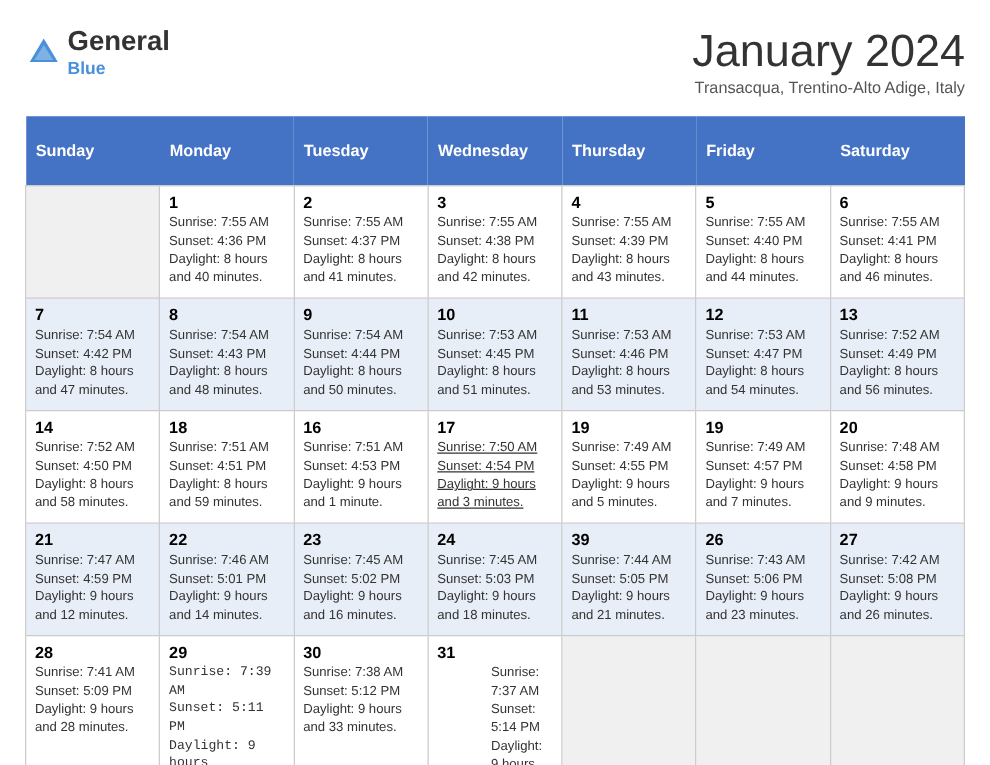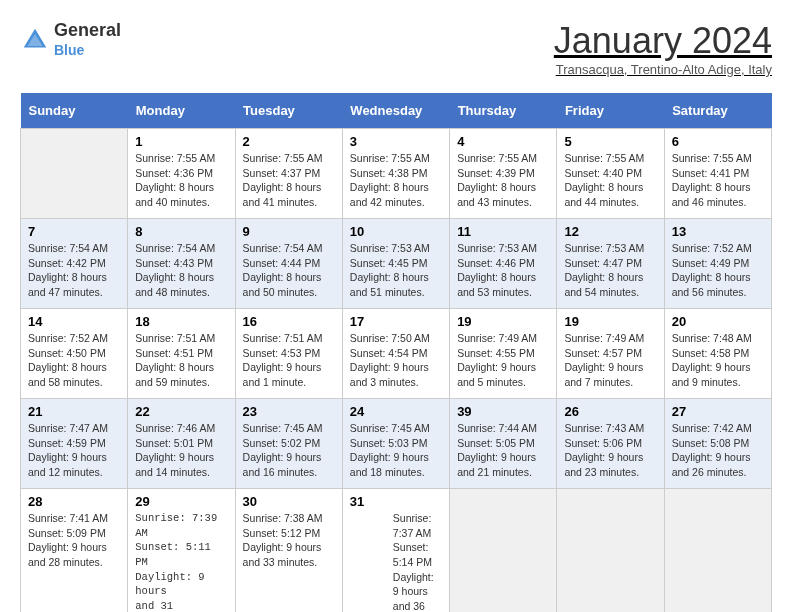--- a/index.html
+++ b/index.html
@@ -15,55 +15,54 @@
       justify-content: space-between;
       align-items: flex-start;
       margin-bottom: 16px;
     }
     .logo {
       display: flex;
       align-items: center;
       gap: 4px;
     }
     .logo-text-general {
-      font-size: 18px;
+      font-size: 22px;
       font-weight: bold;
       color: #333;
     }
     .logo-text-blue {
       font-size: 14px;
       font-weight: bold;
       color: #4a90d9;
     }
     .logo-icon {
       width: 30px;
       height: 30px;
     }
     .title-section {
       text-align: right;
-      text-decoration: underline;
     }
     .month-title {
       font-size: 36px;
       font-weight: normal;
       color: #333;
     }
     .location-title {
       font-size: 13px;
       color: #555;
     }
     table {
       width: 100%;
       border-collapse: collapse;
       font-size: 11px;
     }
     thead tr th {
       background-color: #4472c4;
       color: #fff;
-      padding: 10px 8px;
+      padding: 20px 8px;
       text-align: left;
       font-size: 13px;
       font-weight: bold;
     }
     tbody tr td {
       border: 1px solid #ccc;
       padding: 5px 7px;
       vertical-align: top;
       width: 14.28%;
       min-height: 80px;
@@ -236,21 +235,21 @@
         </td>
         <td>
           <span class="day-num">16</span>
           <div class="day-info" style="white-space: pre-line;">Sunrise: 7:51 AM
 Sunset: 4:53 PM
 Daylight: 9 hours
 and 1 minute.</div>
         </td>
         <td>
           <span class="day-num">17</span>
-          <div class="day-info" style="white-space: pre-line;">Sunrise: 7:50 AM
+          <div class="day-info" style="white-space: pre-line; text-decoration: underline;">Sunrise: 7:50 AM
 Sunset: 4:54 PM
 Daylight: 9 hours
 and 3 minutes.</div>
         </td>
         <td>
           <span class="day-num">19</span>
           <div class="day-info" style="white-space: pre-line;">Sunrise: 7:49 AM
 Sunset: 4:55 PM
 Daylight: 9 hours
 and 5 minutes.</div>

